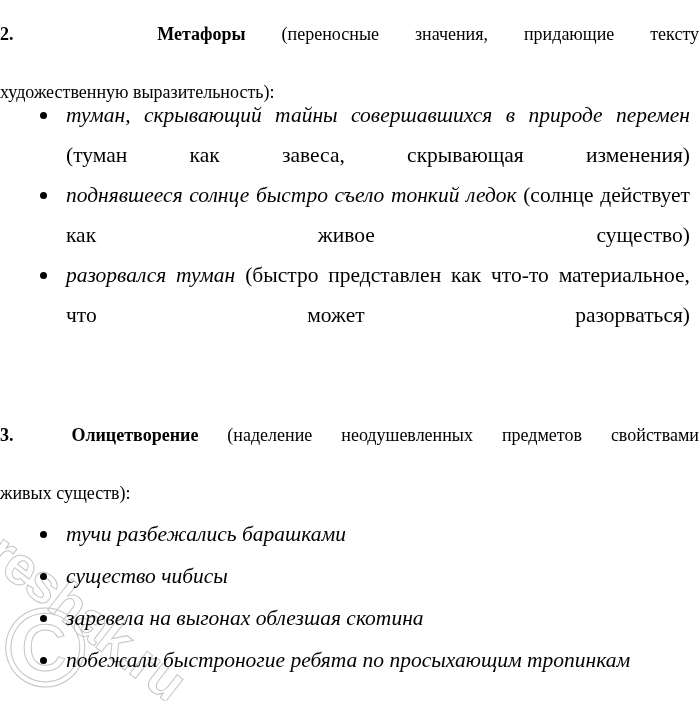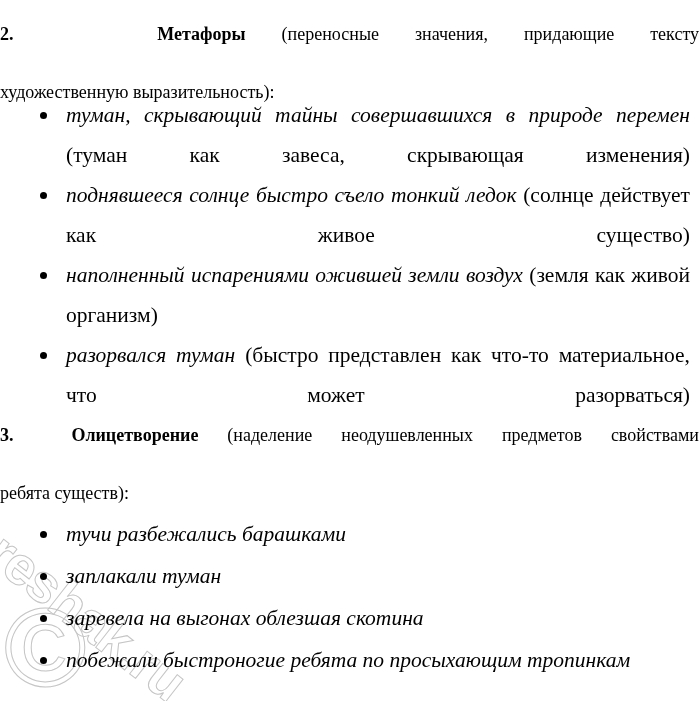--- a/index.html
+++ b/index.html
@@ -149,46 +149,42 @@
     <ul class="bl">
       <li class="full">
         <span class="i">туман, скрывающий тайны совершавшихся в природе перемен</span>
         <span>(туман как завеса, скрывающая изменения)</span>
       </li>
       <li class="full">
         <span class="i">поднявшееся солнце быстро съело тонкий ледок</span>
         <span>(солнце действует как живое существо)</span>
       </li>
       <li class="full">
-        <span class="i">наполненный испарениями ожившей земли воздух</span>
-        <span>(земля как живой организм)</span>
-      </li>
-      <li class="full">
         <span class="i">разорвался туман</span>
         <span>(быстро представлен как что-то материальное, что может разорваться)</span>
       </li>
     </ul>
   </div>
 
   <div class="block" id="heading-3">
     <p class="para full">
       <span class="b">3.</span>
       <span>&nbsp;</span><span class="b">Олицетворение</span>
       <span>(наделение неодушевленных предметов свойствами</span>
     </p>
-    <p class="para nojust">ребята существ):</p>
+    <p class="para nojust">живых существ):</p>
   </div>
 
   <div class="block" id="list-personification">
     <ul class="bl tight">
       <li>
         <span class="i">тучи разбежались барашками</span>
       </li>
       <li>
-        <span class="i">заплакали туман</span>
+        <span class="i">существо чибисы</span>
       </li>
       <li>
         <span class="i">заревела на выгонах облезшая скотина</span>
       </li>
       <li>
         <span class="i">побежали быстроногие ребята по просыхающим тропинкам</span>
       </li>
     </ul>
   </div>
 

